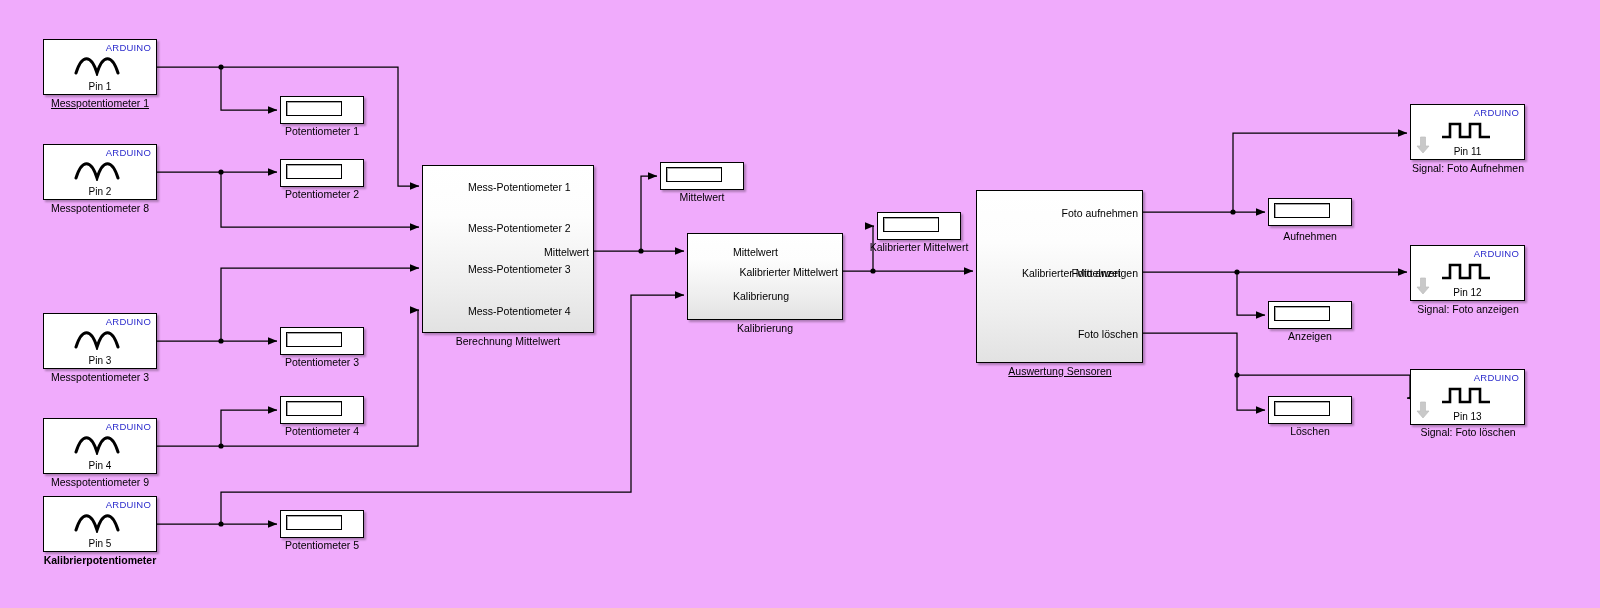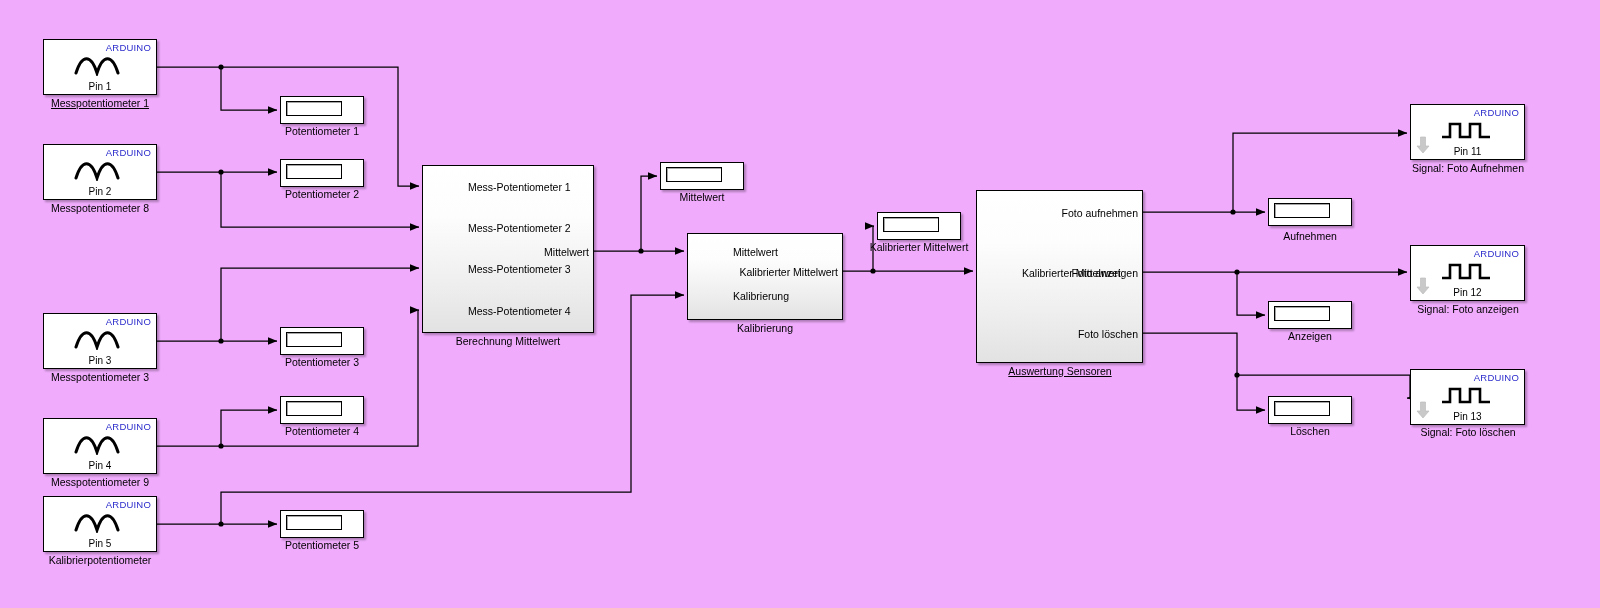--- a/index.html
+++ b/index.html
@@ -152,21 +152,21 @@
 
   <div class="block ain" style="left:43px;top:496px;">
     <span class="ard">ARDUINO</span>
     <span class="sine">
       <svg width="54" height="20" viewBox="0 0 54 20">
           <path d="M3,17 C9,-2 18,-2 24,17 C30,-2 39,-2 45,17" fill="none" stroke="#000" stroke-width="3" stroke-linecap="round"></path>
         </svg>
     </span>
     <span class="pin">Pin 5</span>
   </div>
-  <div class="caption" style="left:23px;top:554px;width:154px;">Kalibrierpotentiometer</div>
+  <div class="caption" style="left:23px;top:554px;width:154px;font-weight:bold;">Kalibrierpotentiometer</div>
 
   <div class="block disp" style="left:280px;top:96px;">
     <span class="inner"></span>
   </div>
   <div class="caption" style="left:250px;top:125px;width:144px;">Potentiometer 1</div>
 
   <div class="block disp" style="left:280px;top:159px;">
     <span class="inner"></span>
   </div>
   <div class="caption" style="left:250px;top:188px;width:144px;">Potentiometer 2</div>

